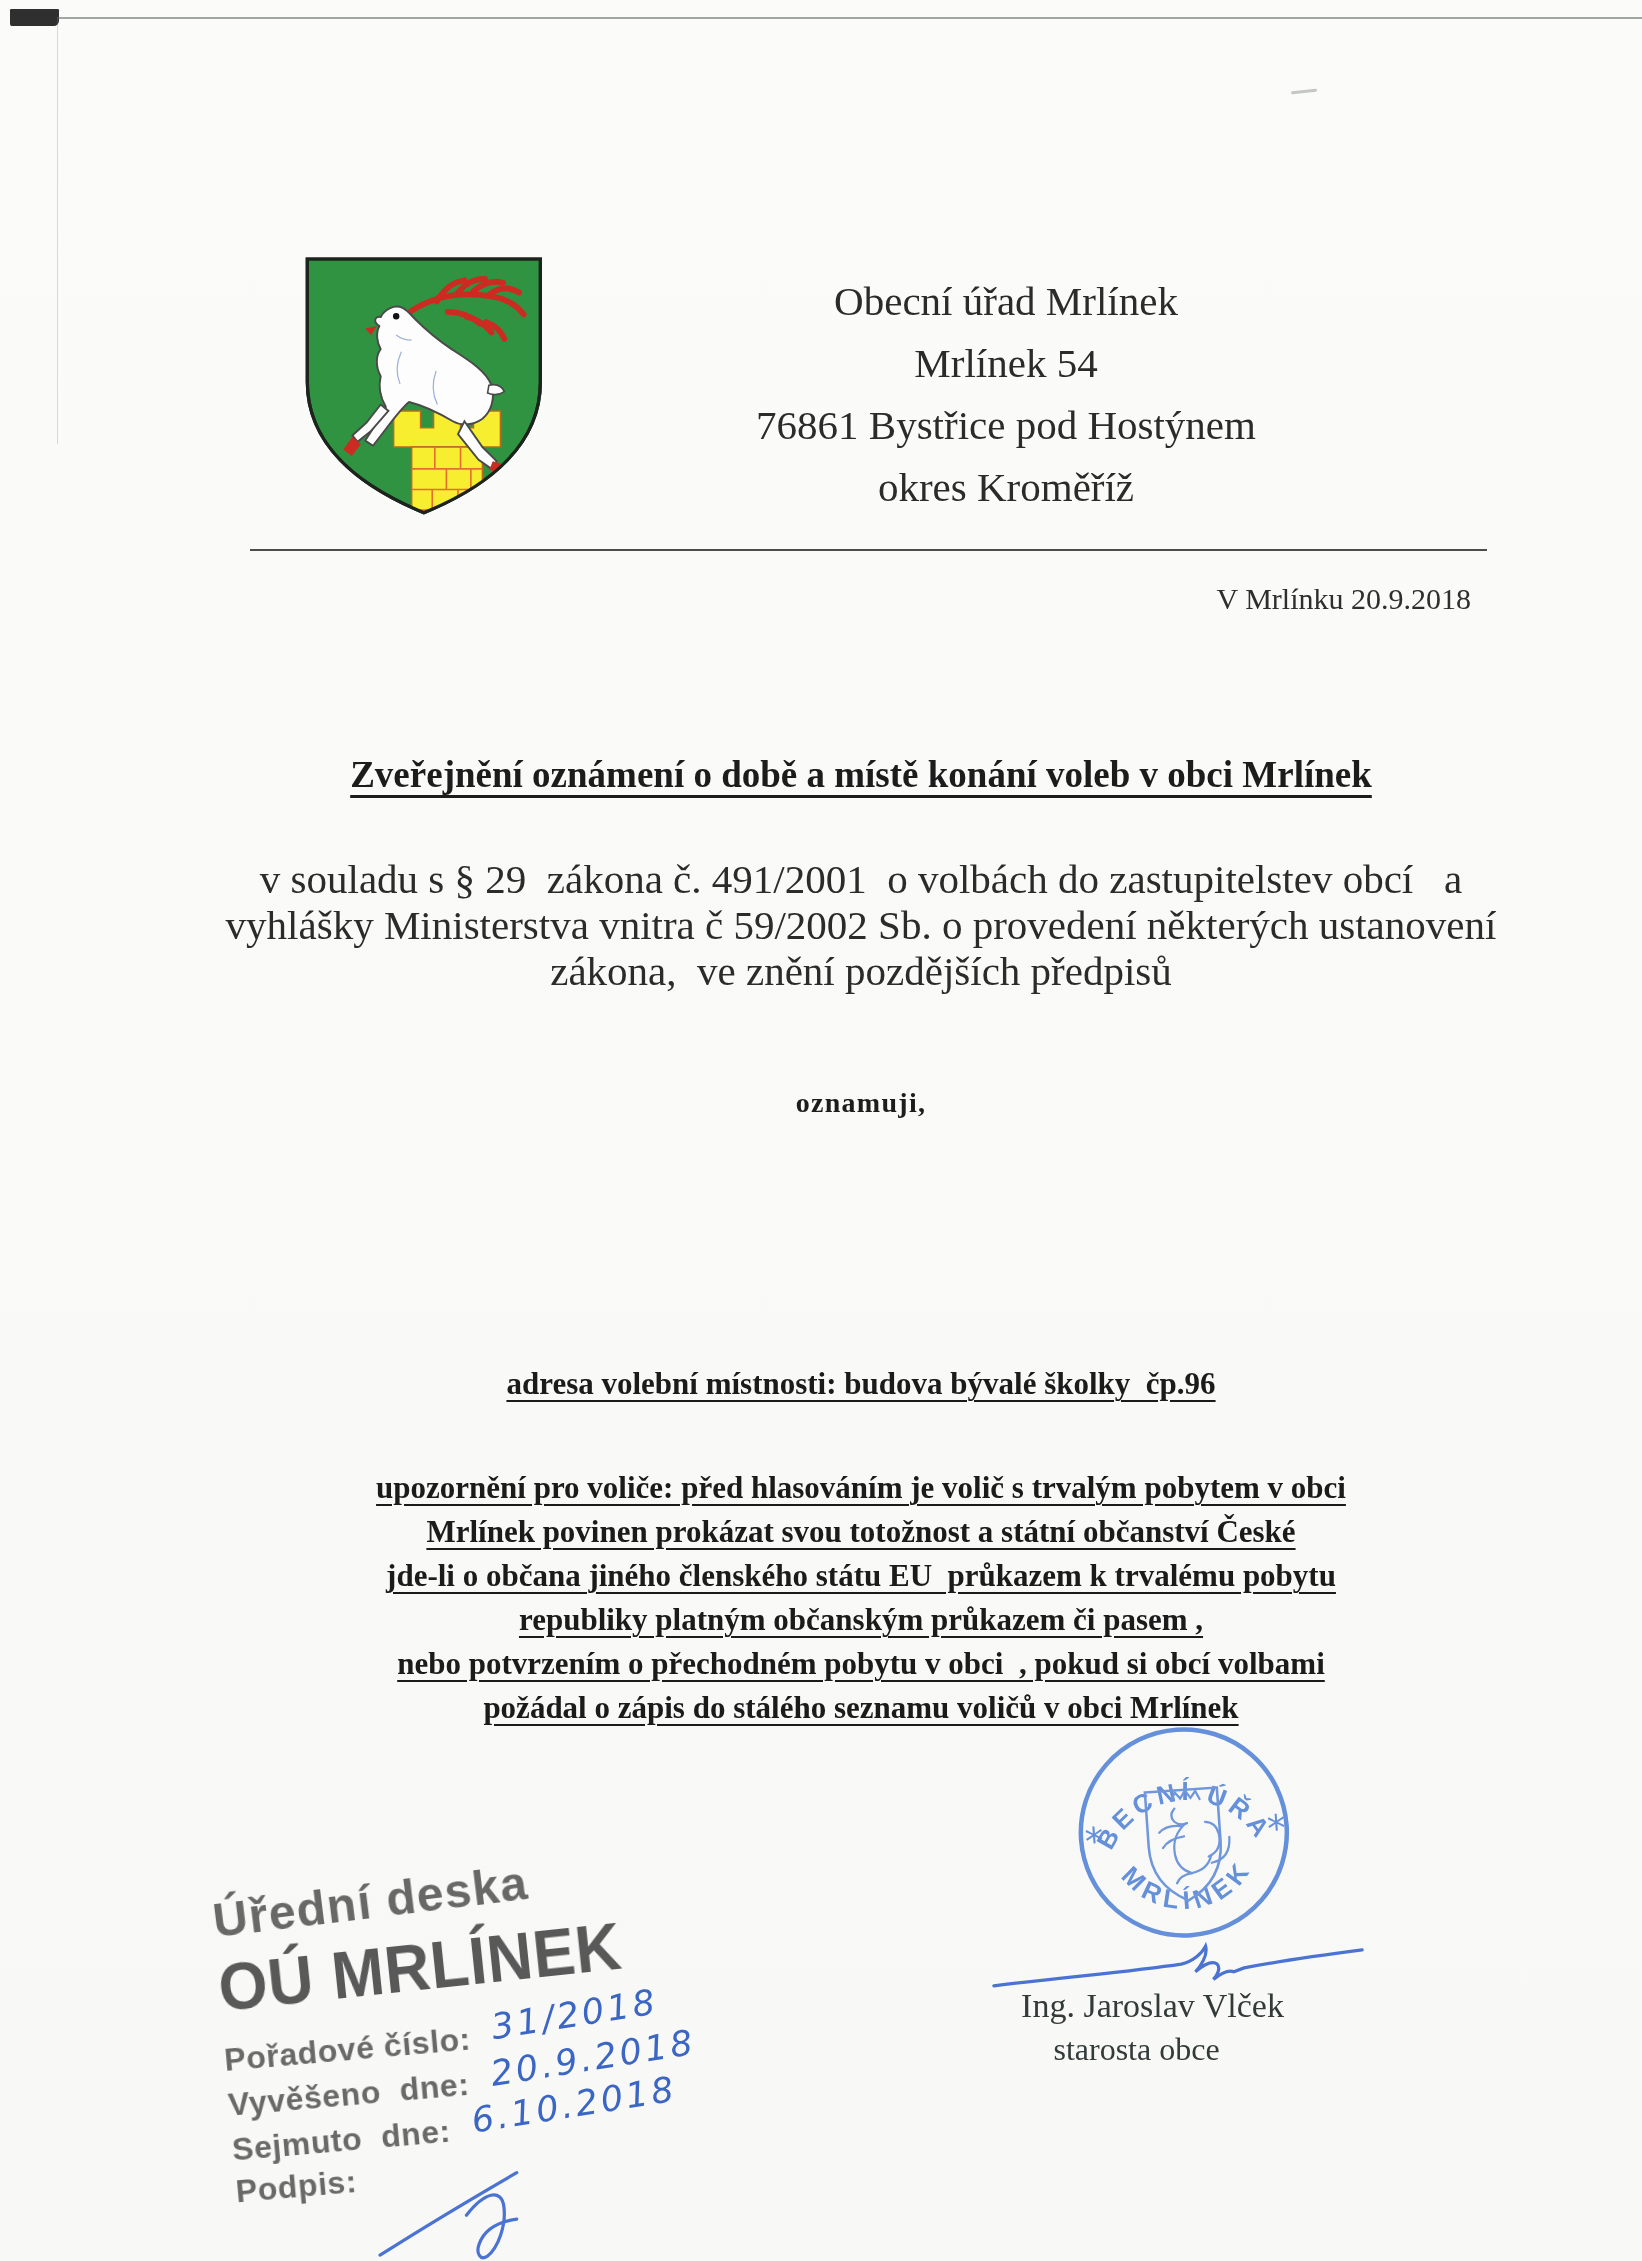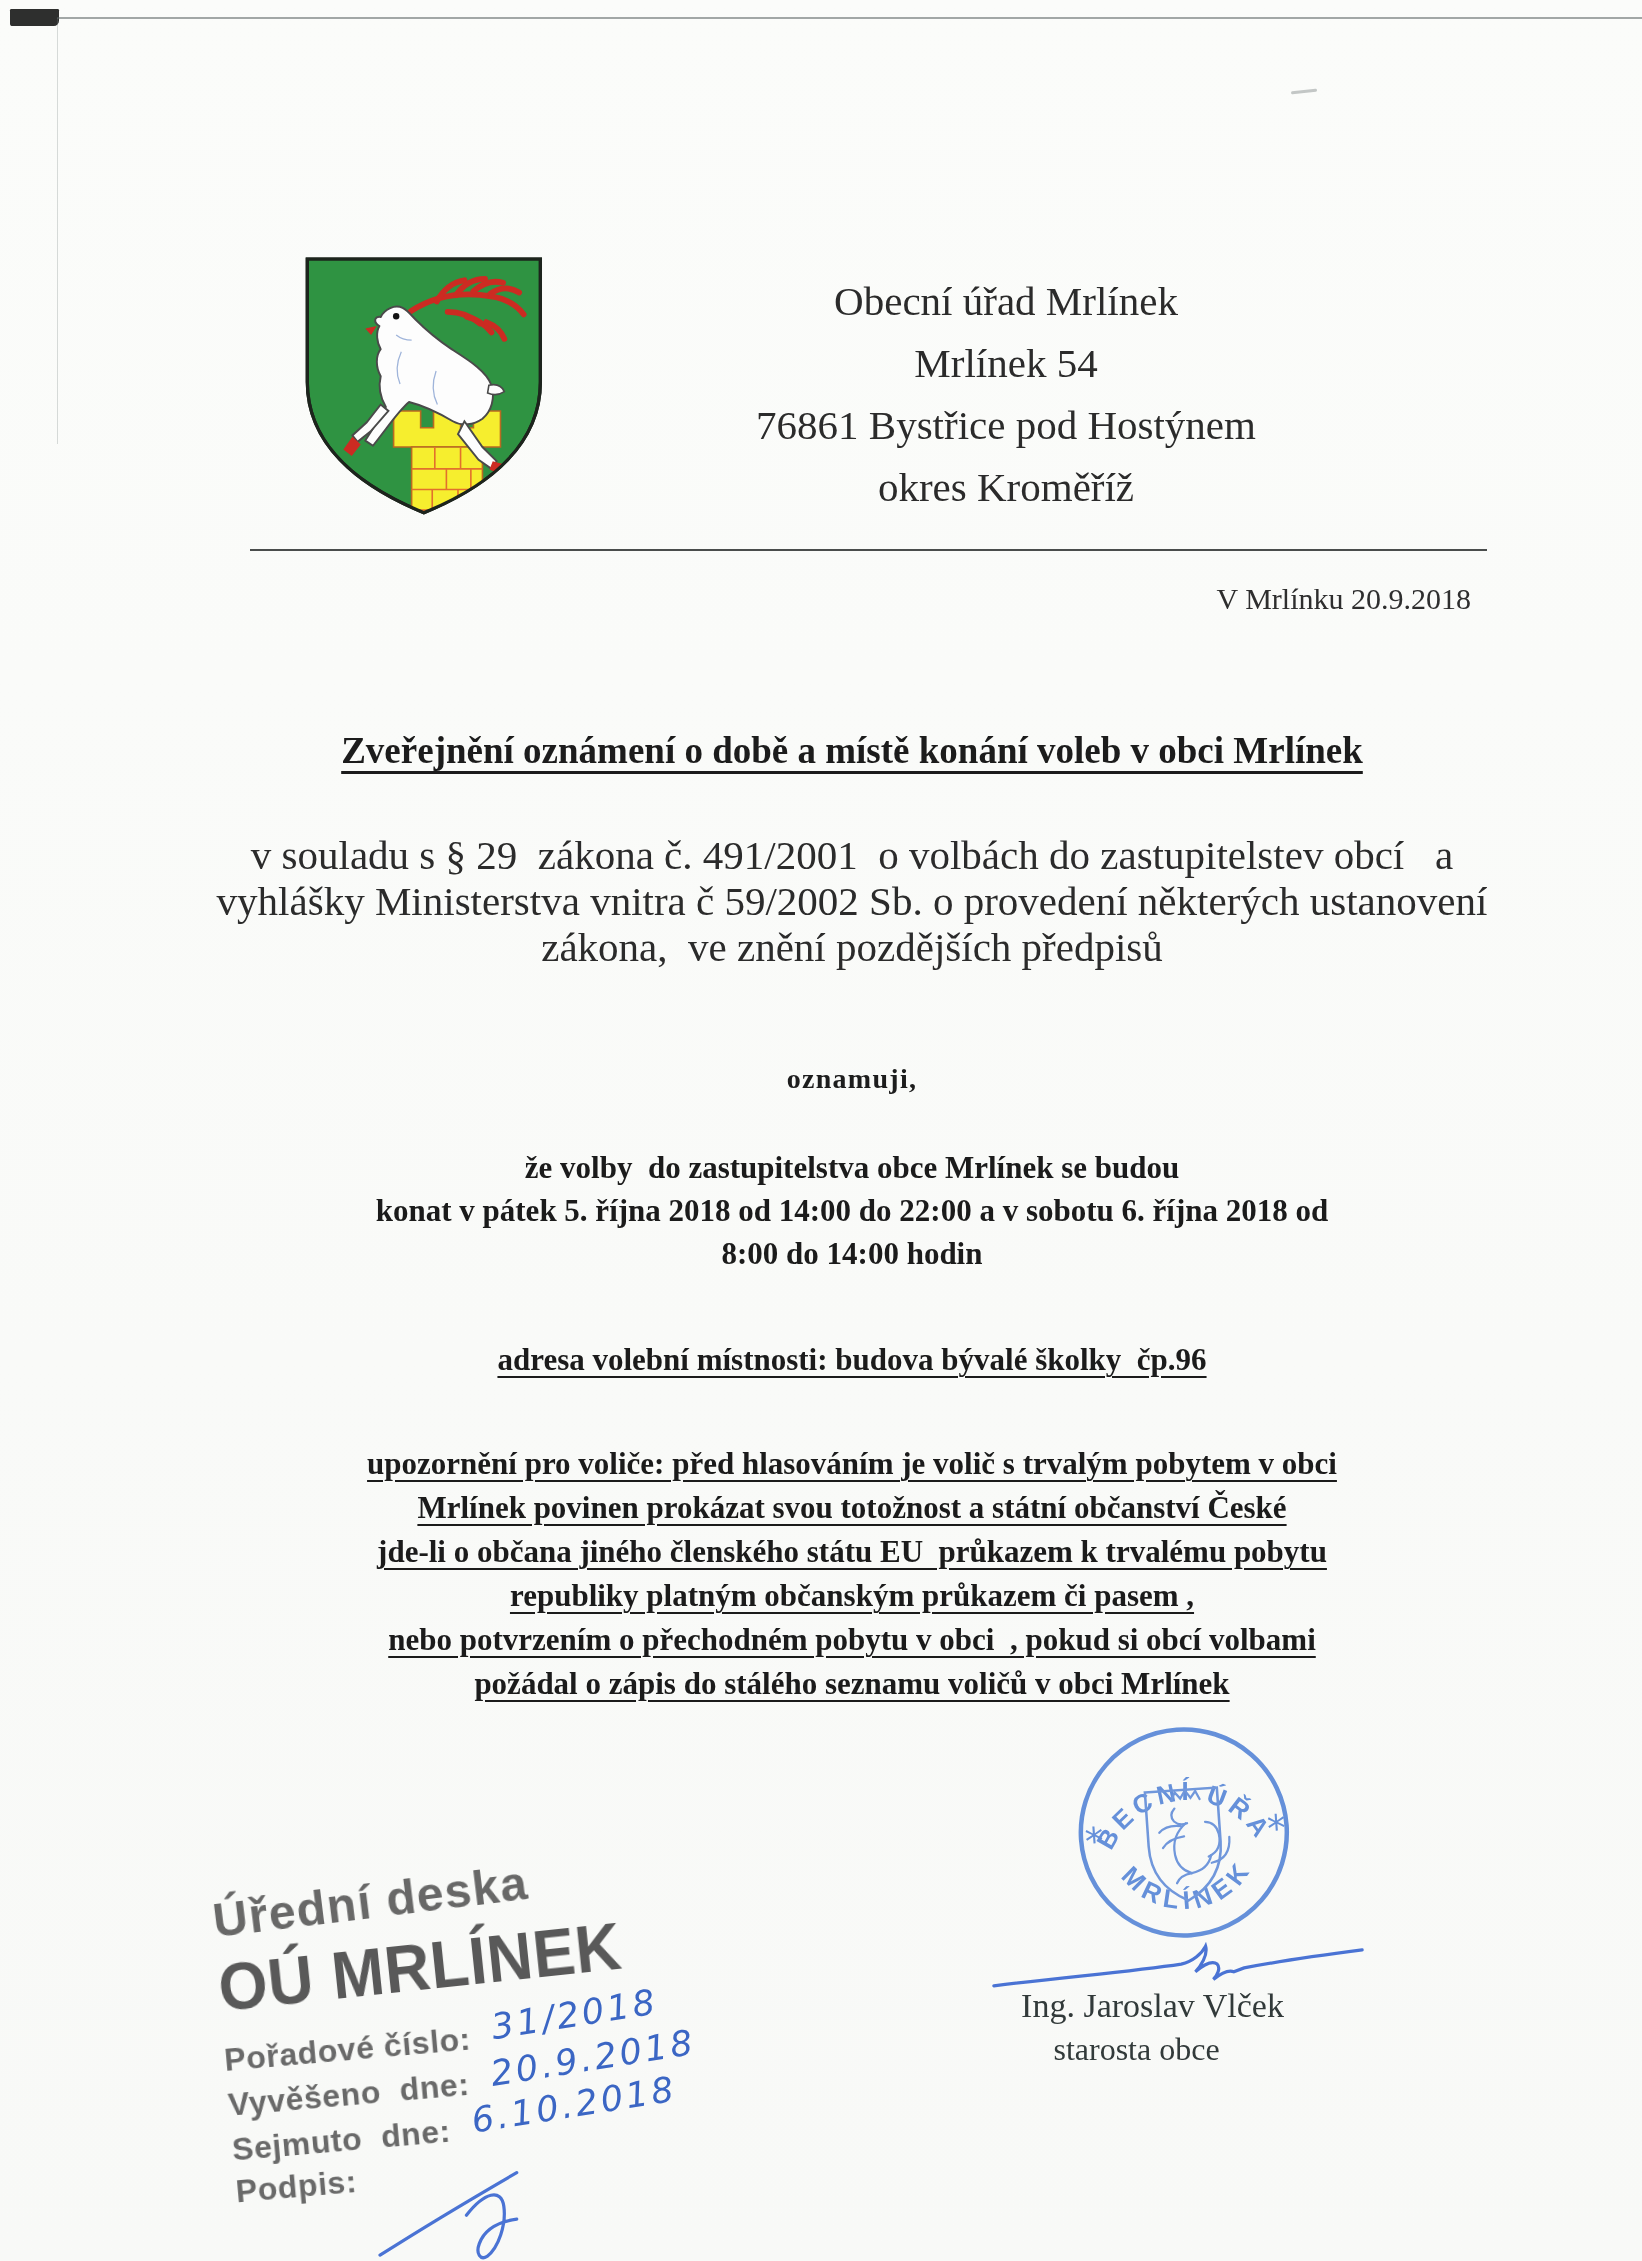--- a/index.html
+++ b/index.html
@@ -18,21 +18,21 @@
   .left-hairline{position:absolute;left:57px;top:18px;width:1.3px;height:426px;background:rgba(120,130,130,.28);}
   .tr-artifact{position:absolute;left:1291px;top:90px;width:26px;height:2.6px;background:rgba(140,146,146,.5);border-radius:1.3px;transform:rotate(-6deg);}
 
   
   .coa{position:absolute;left:298px;top:250px;}
   .lh-text{position:absolute;left:548px;top:270px;width:916px;text-align:center;font-size:41px;line-height:62px;color:#2b2b2b;}
   .rule{position:absolute;left:250px;top:549px;width:1237px;height:1.9px;background:#4a4d4c;}
   .dateline{position:absolute;right:171px;top:582px;font-size:30px;color:#2e2e2e;}
 
   
-  .content{position:absolute;left:204px;width:1296px;text-align:center;}
+  .content{position:absolute;left:213px;width:1296px;text-align:center;margin-top:24px;}
   .title{top:729px;font-size:37px;font-weight:bold;color:#1c1c1c;
          text-decoration:underline;text-decoration-thickness:2.6px;text-underline-offset:7.7px;}
   .legal{top:832px;font-size:41px;line-height:46px;color:#2b2b2b;}
   .announce-word{top:1063px;font-size:28px;font-weight:bold;letter-spacing:1.3px;color:#1d1d1d;}
   .announcement{top:1146px;font-size:31px;font-weight:bold;line-height:43px;color:#1b1b1b;}
   .polling{top:1342px;font-size:31px;font-weight:bold;color:#1b1b1b;}
   .polling .line,.notice .line{
          text-decoration:underline;text-decoration-thickness:2.3px;text-underline-offset:6.4px;}
   .notice{top:1442px;font-size:31px;font-weight:bold;line-height:44px;color:#1b1b1b;}
 
@@ -144,25 +144,20 @@
   <div class="content legal" style="position:absolute;">
     <div class="line">v souladu s § 29  zákona č. 491/2001  o volbách do zastupitelstev obcí   a</div>
     <div class="line">vyhlášky Ministerstva vnitra č 59/2002 Sb. o provedení některých ustanovení</div>
     <div class="line">zákona,  ve znění pozdějších předpisů</div>
   </div>
 
   <div class="content announce-word" style="position:absolute;">
     <span class="line">oznamuji,</span>
   </div>
 
-  <div class="content announcement" style="position:absolute;">
-    <div class="line">že volby  do zastupitelstva obce Mrlínek se budou</div>
-    <div class="line">konat v pátek 5. října 2018 od 14:00 do 22:00 a v sobotu 6. října 2018 od</div>
-    <div class="line">8:00 do 14:00 hodin</div>
-  </div>
 
   <div class="content polling" style="position:absolute;">
     <span class="line">adresa volební místnosti: budova bývalé školky  čp.96</span>
   </div>
 
   <div class="content notice" style="position:absolute;">
     <div class="line">upozornění pro voliče: před hlasováním je volič s trvalým pobytem v obci</div>
     <div class="line">Mrlínek povinen prokázat svou totožnost a státní občanství České</div>
     <div class="line">jde-li o občana jiného členského státu EU  průkazem k trvalému pobytu</div>
     <div class="line">republiky platným občanským průkazem či pasem ,</div>

